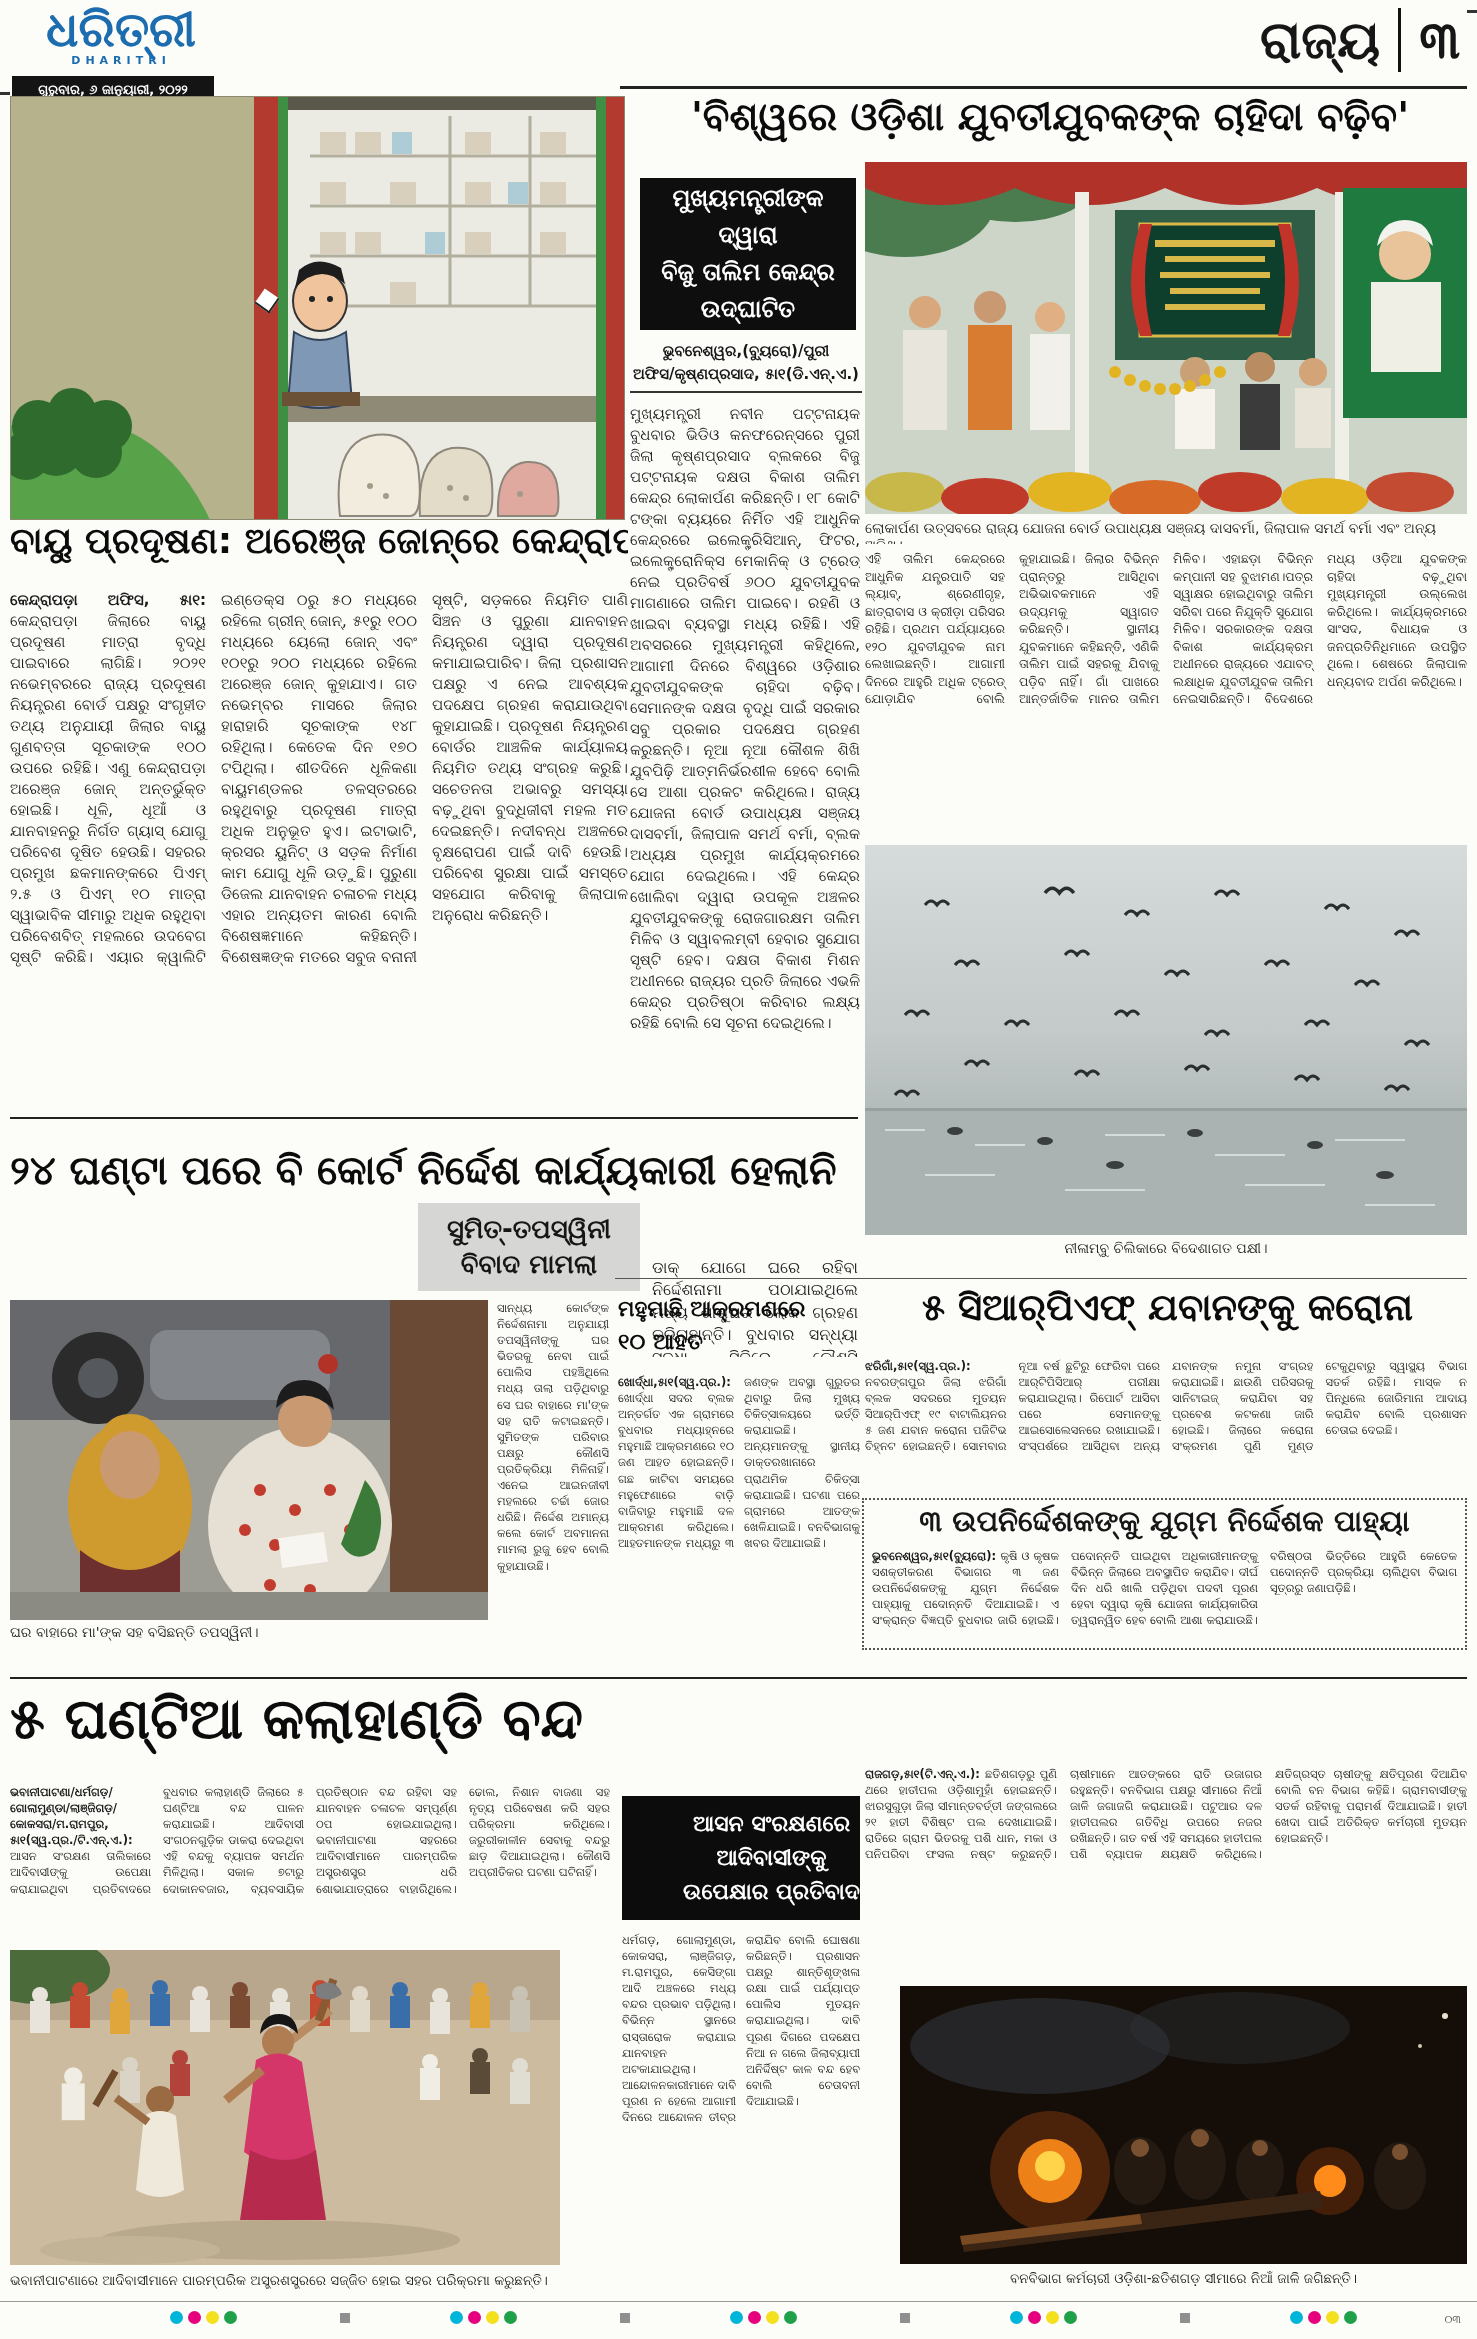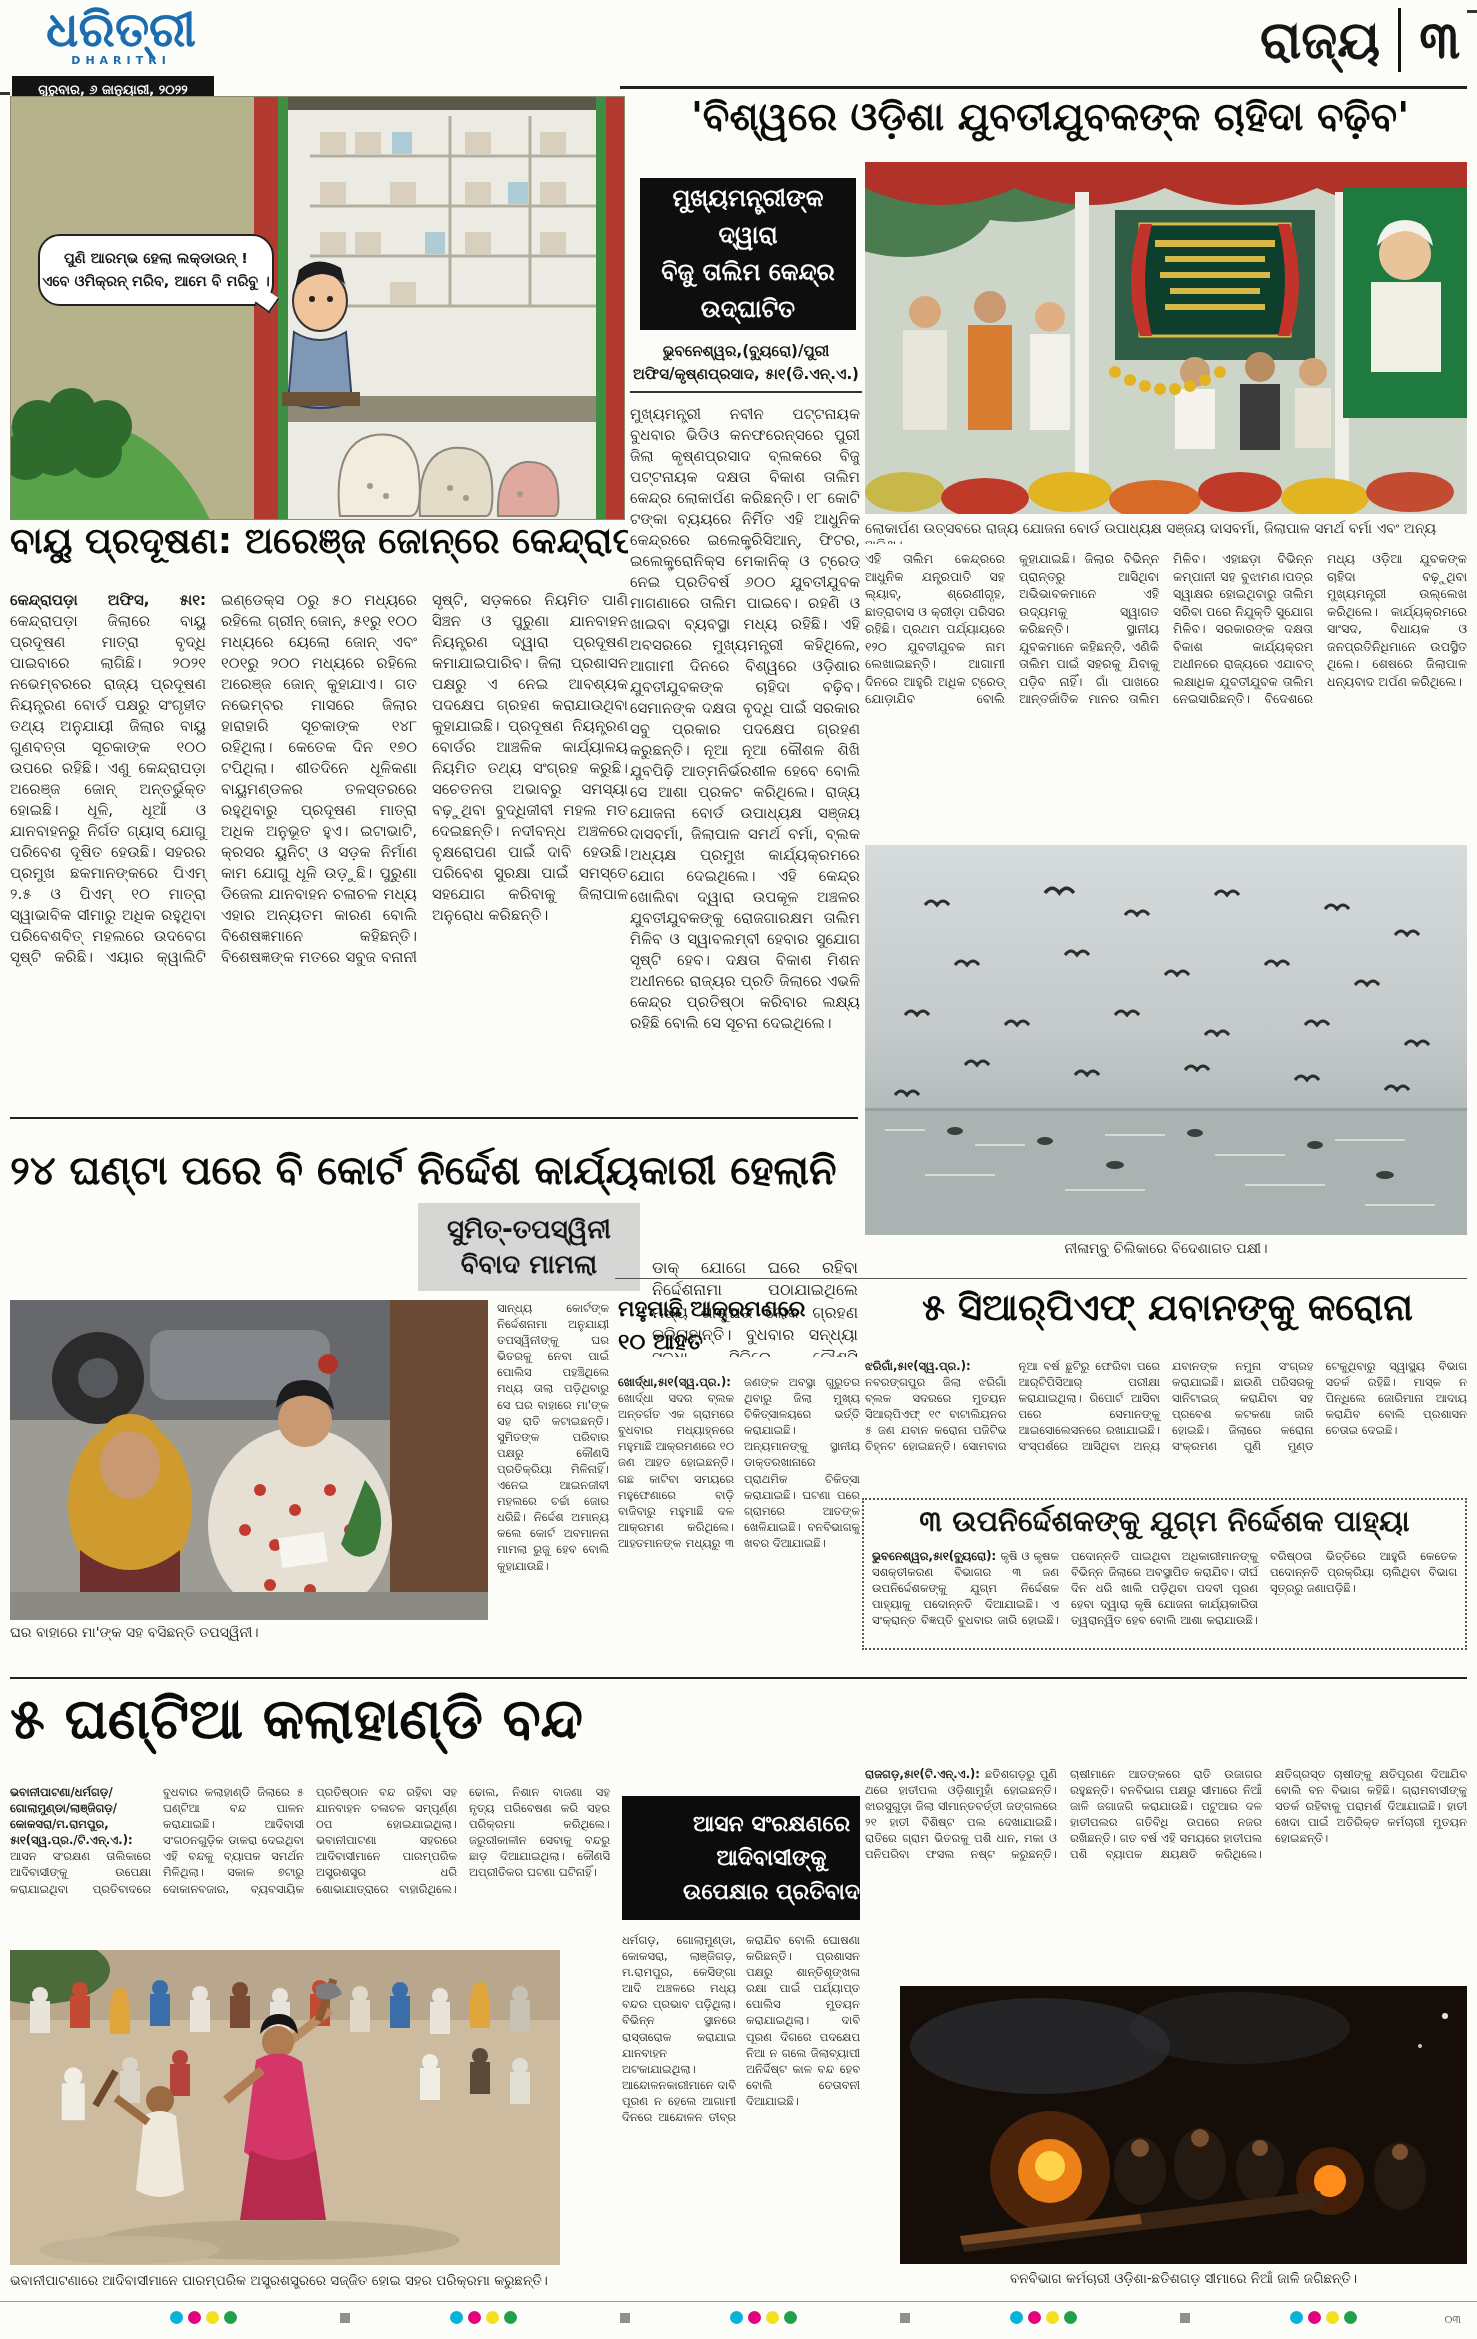--- a/index.html
+++ b/index.html
@@ -170,24 +170,20 @@
       <g fill="#2e6b2d">
         <circle cx="28" cy="330" r="26"></circle>
           <circle cx="62" cy="316" r="24"></circle>
           <circle cx="96" cy="330" r="26"></circle>
         <circle cx="46" cy="352" r="28"></circle>
           <circle cx="86" cy="356" r="26"></circle>
           <circle cx="16" cy="360" r="24"></circle>
       </g>
       <rect x="0" y="0" width="615" height="424" fill="none" stroke="#8c8972" stroke-width="2"></rect>
     </svg>
-    <div class="abs" id="bubble">
-      <span class="preline">ପୁଣି ଆରମ୍ଭ ହେଲା ଲକ୍‌ଡାଉନ୍ !
-ଏବେ ଓମିକ୍ରନ୍ ମରିବ, ଆମେ ବି ମରିବୁ ।</span>
-    </div>
     <div class="abs" id="bubble-tail"></div>
   </div>
 
   <div class="abs hl" id="lead-headline">'ବିଶ୍ୱରେ ଓଡ଼ିଶା ଯୁବତୀଯୁବକଙ୍କ ଚାହିଦା ବଢ଼ିବ'</div>
   <div class="abs" id="lead-box">
     <span class="preline">ମୁଖ୍ୟମନ୍ତ୍ରୀଙ୍କ ଦ୍ୱାରା
 ବିଜୁ ତାଲିମ କେନ୍ଦ୍ର
 ଉଦ୍‌ଘାଟିତ</span>
   </div>
   <div class="abs preline" id="lead-dateline">ଭୁବନେଶ୍ୱର,(ବ୍ୟୁରୋ)/ପୁରୀ

